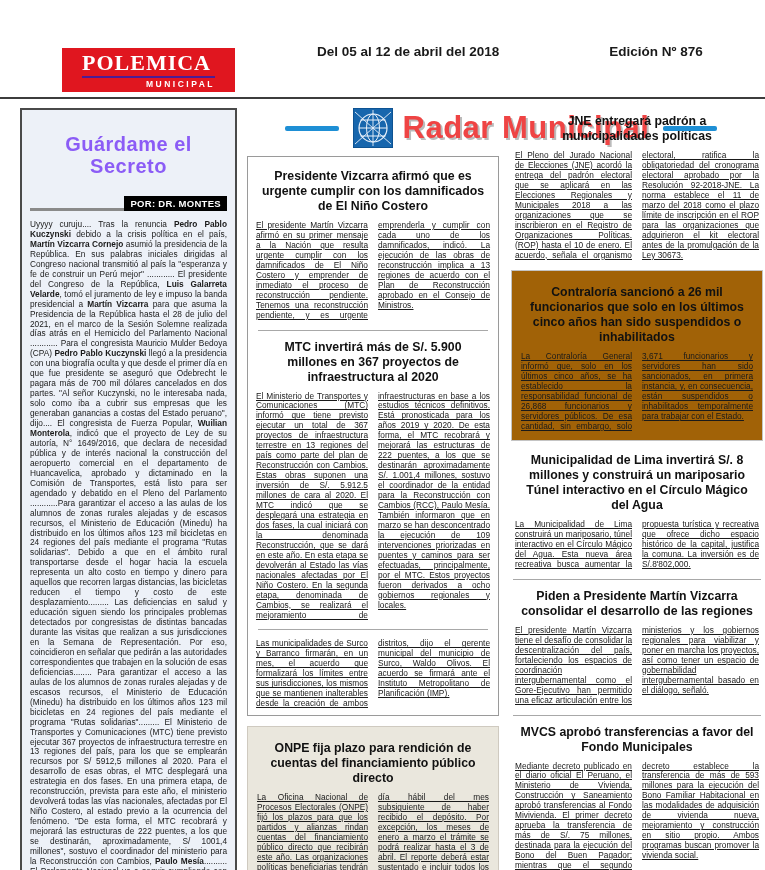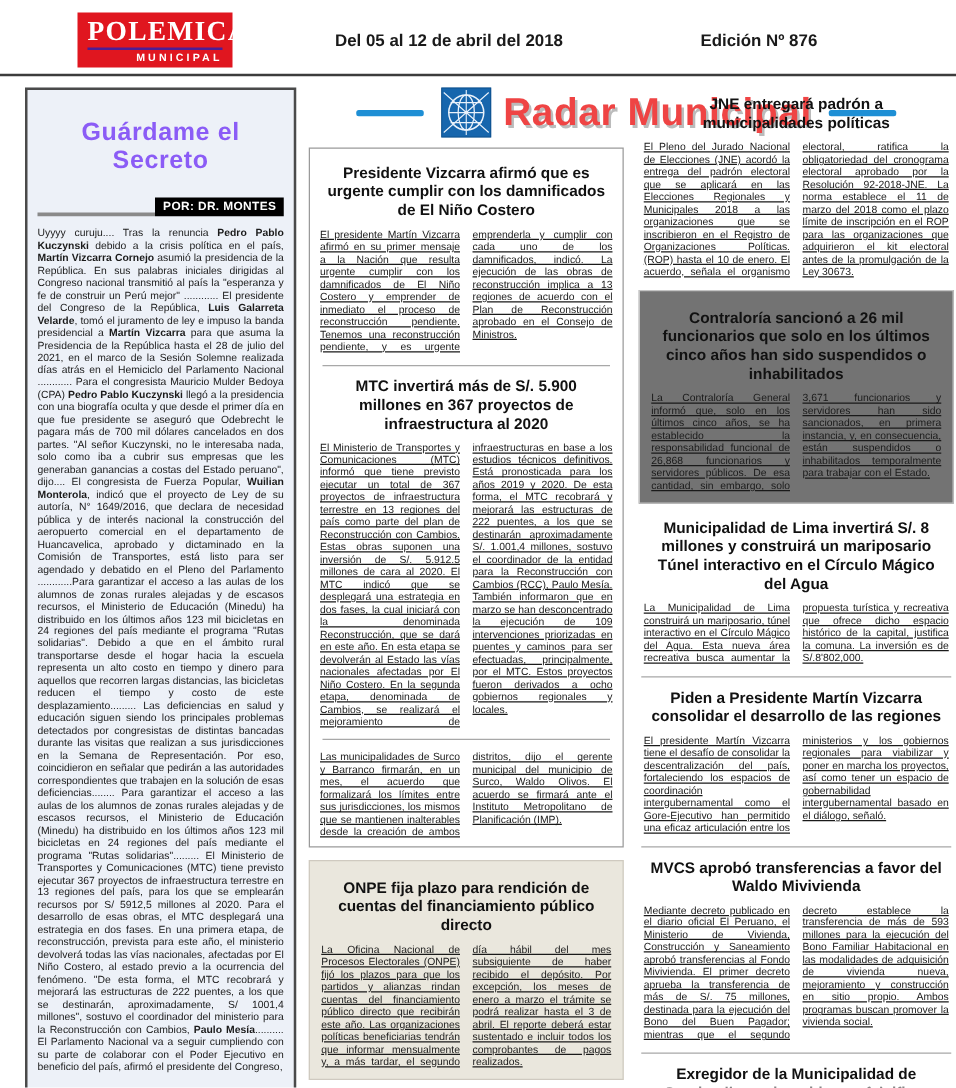--- a/index.html
+++ b/index.html
@@ -2,21 +2,21 @@
 <html><head>
 <meta charset="utf-8">
 <style>
   html,body{margin:0;padding:0;}
   body{
     width:765px;height:870px;overflow:hidden;background:#ffffff;
     font-family:"Liberation Sans", sans-serif;color:#1a1a1a;
   }
   
   .masthead{display:flex;align-items:center;padding:10px 0 5px 62px;border-bottom:2px solid #3c3c3c;}
-  .logo{width:124px;box-sizing:border-box;padding:4px 8px 3px;color:#fff;}
+  .logo{width:173px;box-sizing:border-box;padding:4px 20px 3px;color:#fff;margin-top:38px;}
   .logo-l1{font-family:"Liberation Serif", serif;font-weight:bold;font-size:22px;line-height:1;letter-spacing:1px;}
   .logo-l2{font-size:8.5px;font-weight:bold;text-align:right;letter-spacing:2.5px;border-top:2px solid #4c1d95;margin-top:2px;padding-top:1px;}
   .masthead-date{font-weight:bold;font-size:13.5px;margin-left:82px;}
   .masthead-edition{font-weight:bold;font-size:13.5px;margin-left:110px;}
   
   .columns{display:flex;padding:9px 2px 0 20px;height:806px;overflow:hidden;}
   .vsep{width:1px;background:#b9b9b9;margin:0 5px;}
   
   .opinion-box{width:217px;box-sizing:border-box;border:2px solid #4a4a4a;padding:5px 8px 6px;flex:none;}
   .opinion-title{text-align:center;font-size:20px;line-height:1.08;color:#8b5cf6;padding:6px 0 5px;letter-spacing:.5px;}
@@ -106,39 +106,39 @@
   </section>
 
   <div class="vsep" style="margin-left:255px;position:relative;left:-253px;"></div>
 
   <section class="col-right" style="margin-left:-250px;padding-left:2px;">
     <article style="padding:0 4px;">
       <h2 class="art-title">JNE entregará padrón a municipalidades políticas</h2>
       <div class="art-body">El Pleno del Jurado Nacional de Elecciones (JNE) acordó la entrega del padrón electoral que se aplicará en las Elecciones Regionales y Municipales 2018 a las organizaciones que se inscribieron en el Registro de Organizaciones Políticas. (ROP) hasta el 10 de enero. El acuerdo, señala el organismo electoral, ratifica la obligatoriedad del cronograma electoral aprobado por la Resolución 92-2018-JNE. La norma establece el 11 de marzo del 2018 como el plazo límite de inscripción en el ROP para las organizaciones que adquirieron el kit electoral antes de la promulgación de la Ley 30673.</div>
     </article>
 
-    <div class="shaded" style="margin-top: 10px; border-color: rgb(196, 196, 196); background-color: #737373;">
+    <div class="shaded" style="margin-top: 10px; border-color: rgb(196, 196, 196); background-color: #a16207;">
       <article>
         <h2 class="art-title">Contraloría sancionó a 26 mil funcionarios que solo en los últimos cinco años han sido suspendidos o inhabilitados</h2>
         <div class="art-body">La Contraloría General informó que, solo en los últimos cinco años, se ha establecido la responsabilidad funcional de 26,868 funcionarios y servidores públicos. De esa cantidad, sin embargo, solo 3,671 funcionarios y servidores han sido sancionados, en primera instancia, y, en consecuencia, están suspendidos o inhabilitados temporalmente para trabajar con el Estado.</div>
       </article>
     </div>
 
     <article style="padding:0 4px;">
       <h2 class="art-title">Municipalidad de Lima invertirá S/. 8 millones y construirá un mariposario Túnel interactivo en el Círculo Mágico del Agua</h2>
       <div class="art-body">La Municipalidad de Lima construirá un mariposario, túnel interactivo en el Círculo Mágico del Agua. Esta nueva área recreativa busca aumentar la propuesta turística y recreativa que ofrece dicho espacio histórico de la capital, justifica la comuna. La inversión es de S/.8'802,000.</div>
     </article>
     <hr class="sep">
     <article style="padding:0 4px;">
       <h2 class="art-title">Piden a Presidente Martín Vizcarra consolidar el desarrollo de las regiones</h2>
       <div class="art-body">El presidente Martín Vizcarra tiene el desafío de consolidar la descentralización del país, fortaleciendo los espacios de coordinación intergubernamental como el Gore-Ejecutivo han permitido una eficaz articulación entre los ministerios y los gobiernos regionales para viabilizar y poner en marcha los proyectos, así como tener un espacio de gobernabilidad intergubernamental basado en el diálogo, señaló.</div>
     </article>
     <hr class="sep">
     <article style="padding:0 4px;">
-      <h2 class="art-title">MVCS aprobó transferencias a favor del Waldo Mivivienda</h2>
+      <h2 class="art-title">MVCS aprobó transferencias a favor del Fondo Municipales</h2>
       <div class="art-body">Mediante decreto publicado en el diario oficial El Peruano, el Ministerio de Vivienda, Construcción y Saneamiento aprobó transferencias al Fondo Mivivienda. El primer decreto aprueba la transferencia de más de S/. 75 millones, destinada para la ejecución del Bono del Buen Pagador; mientras que el segundo decreto establece la transferencia de más de 593 millones para la ejecución del Bono Familiar Habitacional en las modalidades de adquisición de vivienda nueva, mejoramiento y construcción en sitio propio. Ambos programas buscan promover la vivienda social.</div>
     </article>
     <hr class="sep">
     <article style="padding:0 4px;">
       <h2 class="art-title">Exregidor de la Municipalidad de Carabayllo es detenido por falsificar documentos</h2>
 
     </article>
   </section>
 
 </div>

